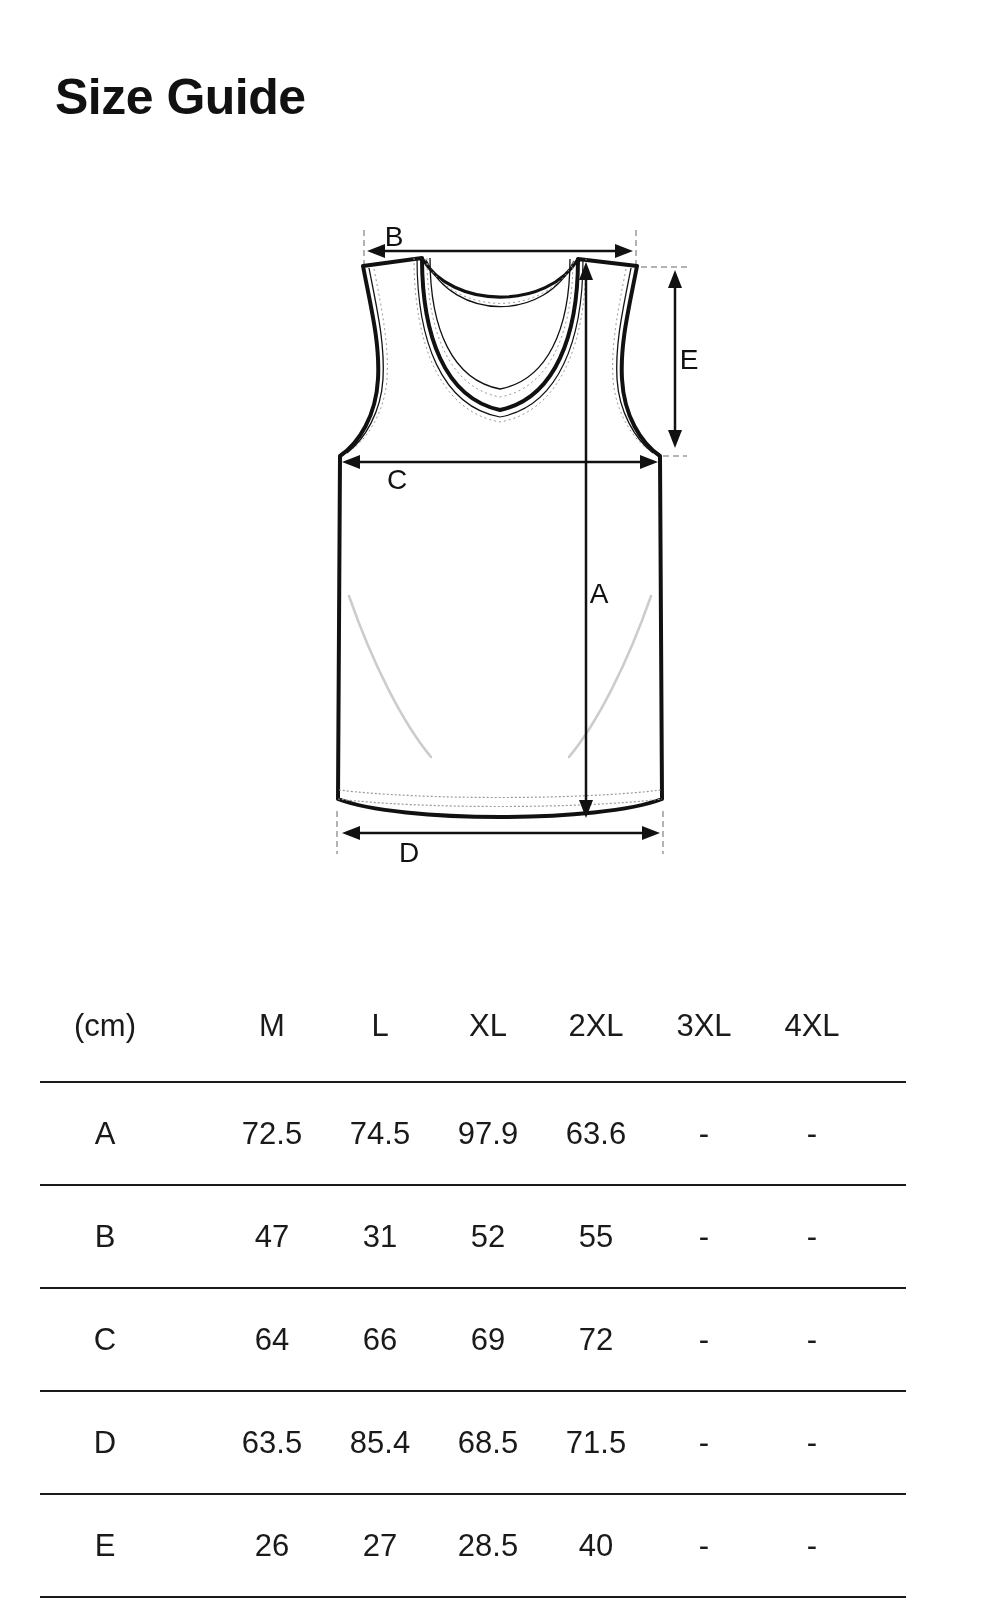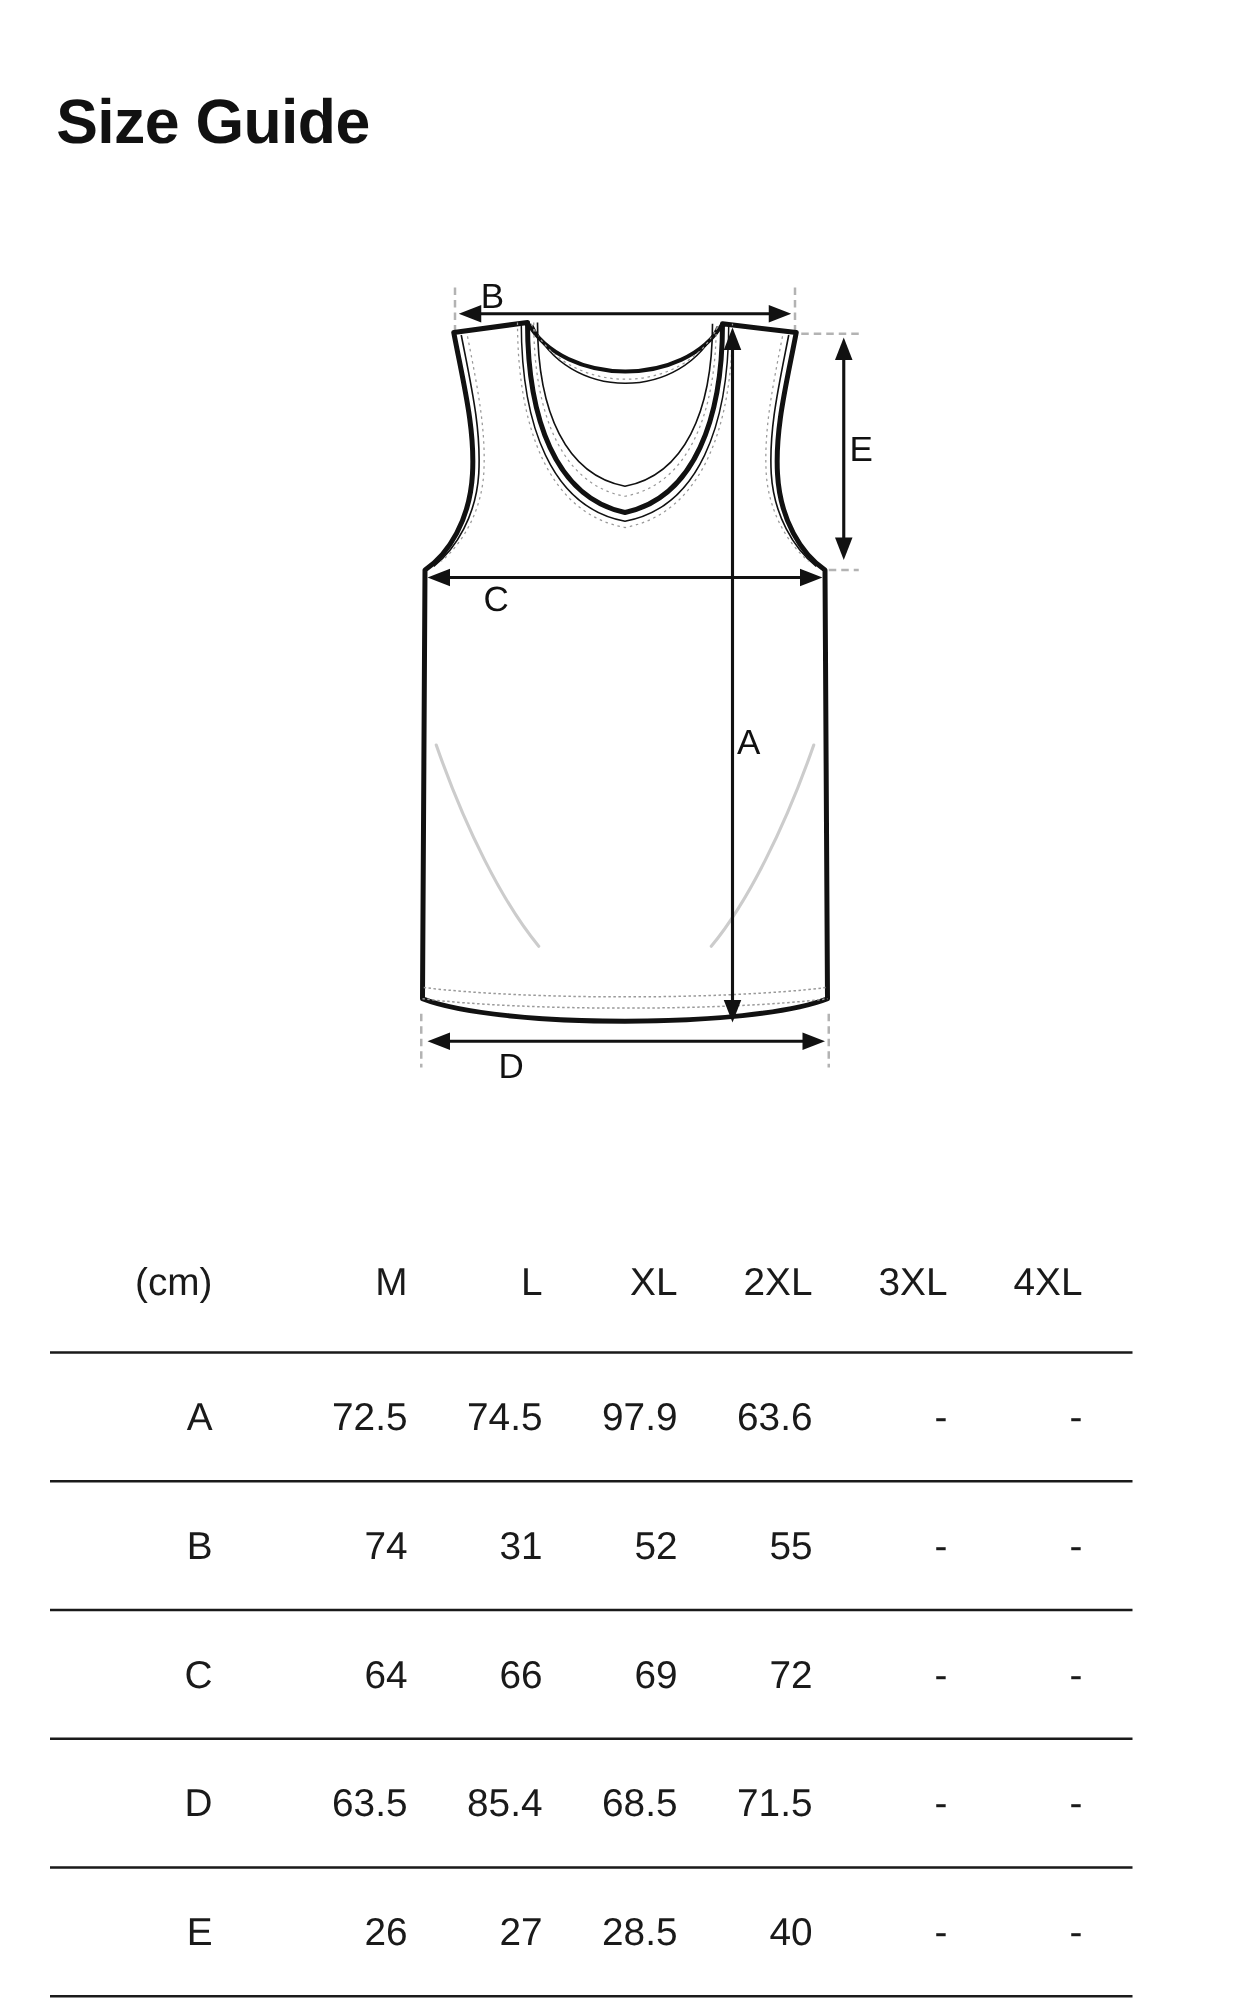--- a/index.html
+++ b/index.html
@@ -6,21 +6,21 @@
   body {
     width: 1000px; height: 1605px;
     background: #ffffff;
     font-family: "Liberation Sans", sans-serif;
     color: #1a1a1a;
     position: relative;
     overflow: hidden;
   }
   .title {
     position: absolute;
-    left: 45px; top: 72px;
+    left: 55px; top: 72px;
     margin: 0;
     font-size: 50px;
     font-weight: 700;
     line-height: 1;
     letter-spacing: -0.5px;
     color: #111111;
   }
   .diagram {
     position: absolute;
     left: 320px; top: 225px;
@@ -42,21 +42,21 @@
     display: flex;
     align-items: center;
     height: 103px;
     box-sizing: border-box;
     border-top: 2px solid #1a1a1a;
   }
   .tr.thead {
     height: 111px;
     border-top: none;
   }
-  .td { width: 108px; text-align: right; white-space: nowrap; }
+  .td { width: 108px; text-align: center; white-space: nowrap; }
   .td.lbl { width: 130px; }
   .sp-a { width: 48px; }
   .sp-b { width: 39px; }
 </style>
 </head>
 <body>
 
 <div>
 
   <h1 class="title">Size Guide</h1>
@@ -162,21 +162,21 @@
       <div class="td">97.9</div>
       <div class="td">63.6</div>
       <div class="td">-</div>
       <div class="td">-</div>
       <div class="sp-b"></div>
     </div>
 
     <div class="tr">
       <div class="td lbl">B</div>
       <div class="sp-a"></div>
-      <div class="td">74</div>
+      <div class="td">47</div>
       <div class="td">31</div>
       <div class="td">52</div>
       <div class="td">55</div>
       <div class="td">-</div>
       <div class="td">-</div>
       <div class="sp-b"></div>
     </div>
 
     <div class="tr">
       <div class="td lbl">C</div>

